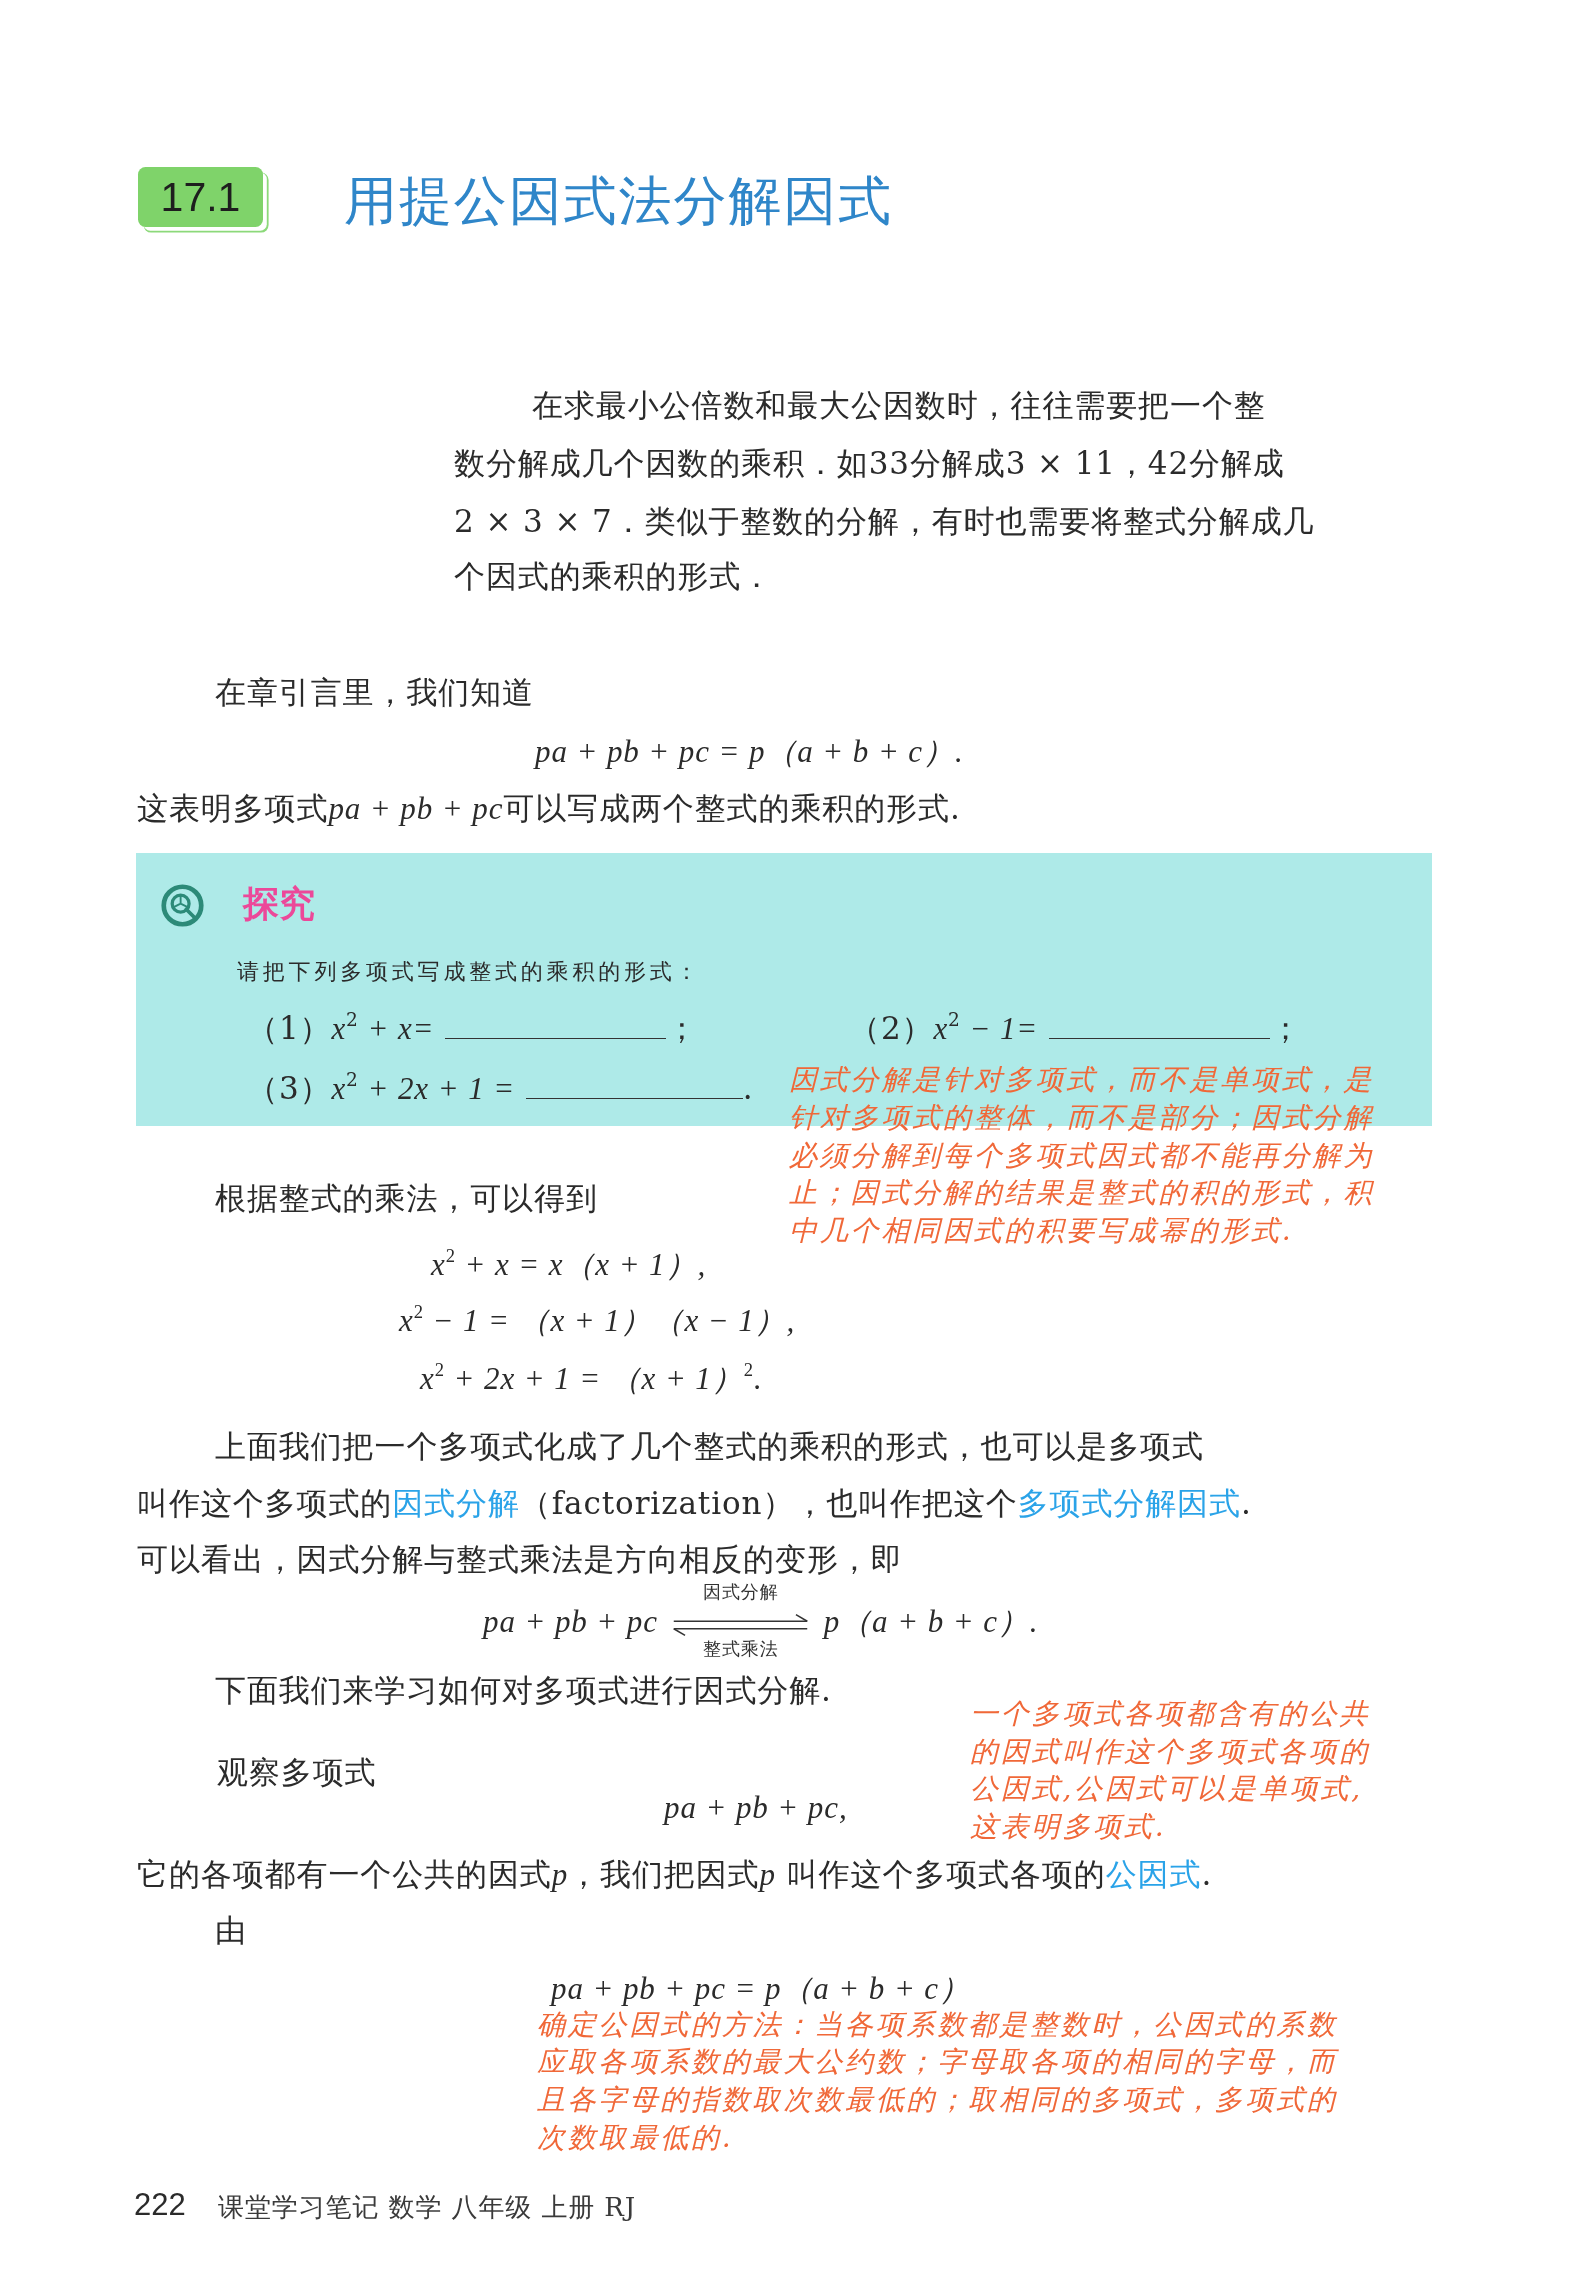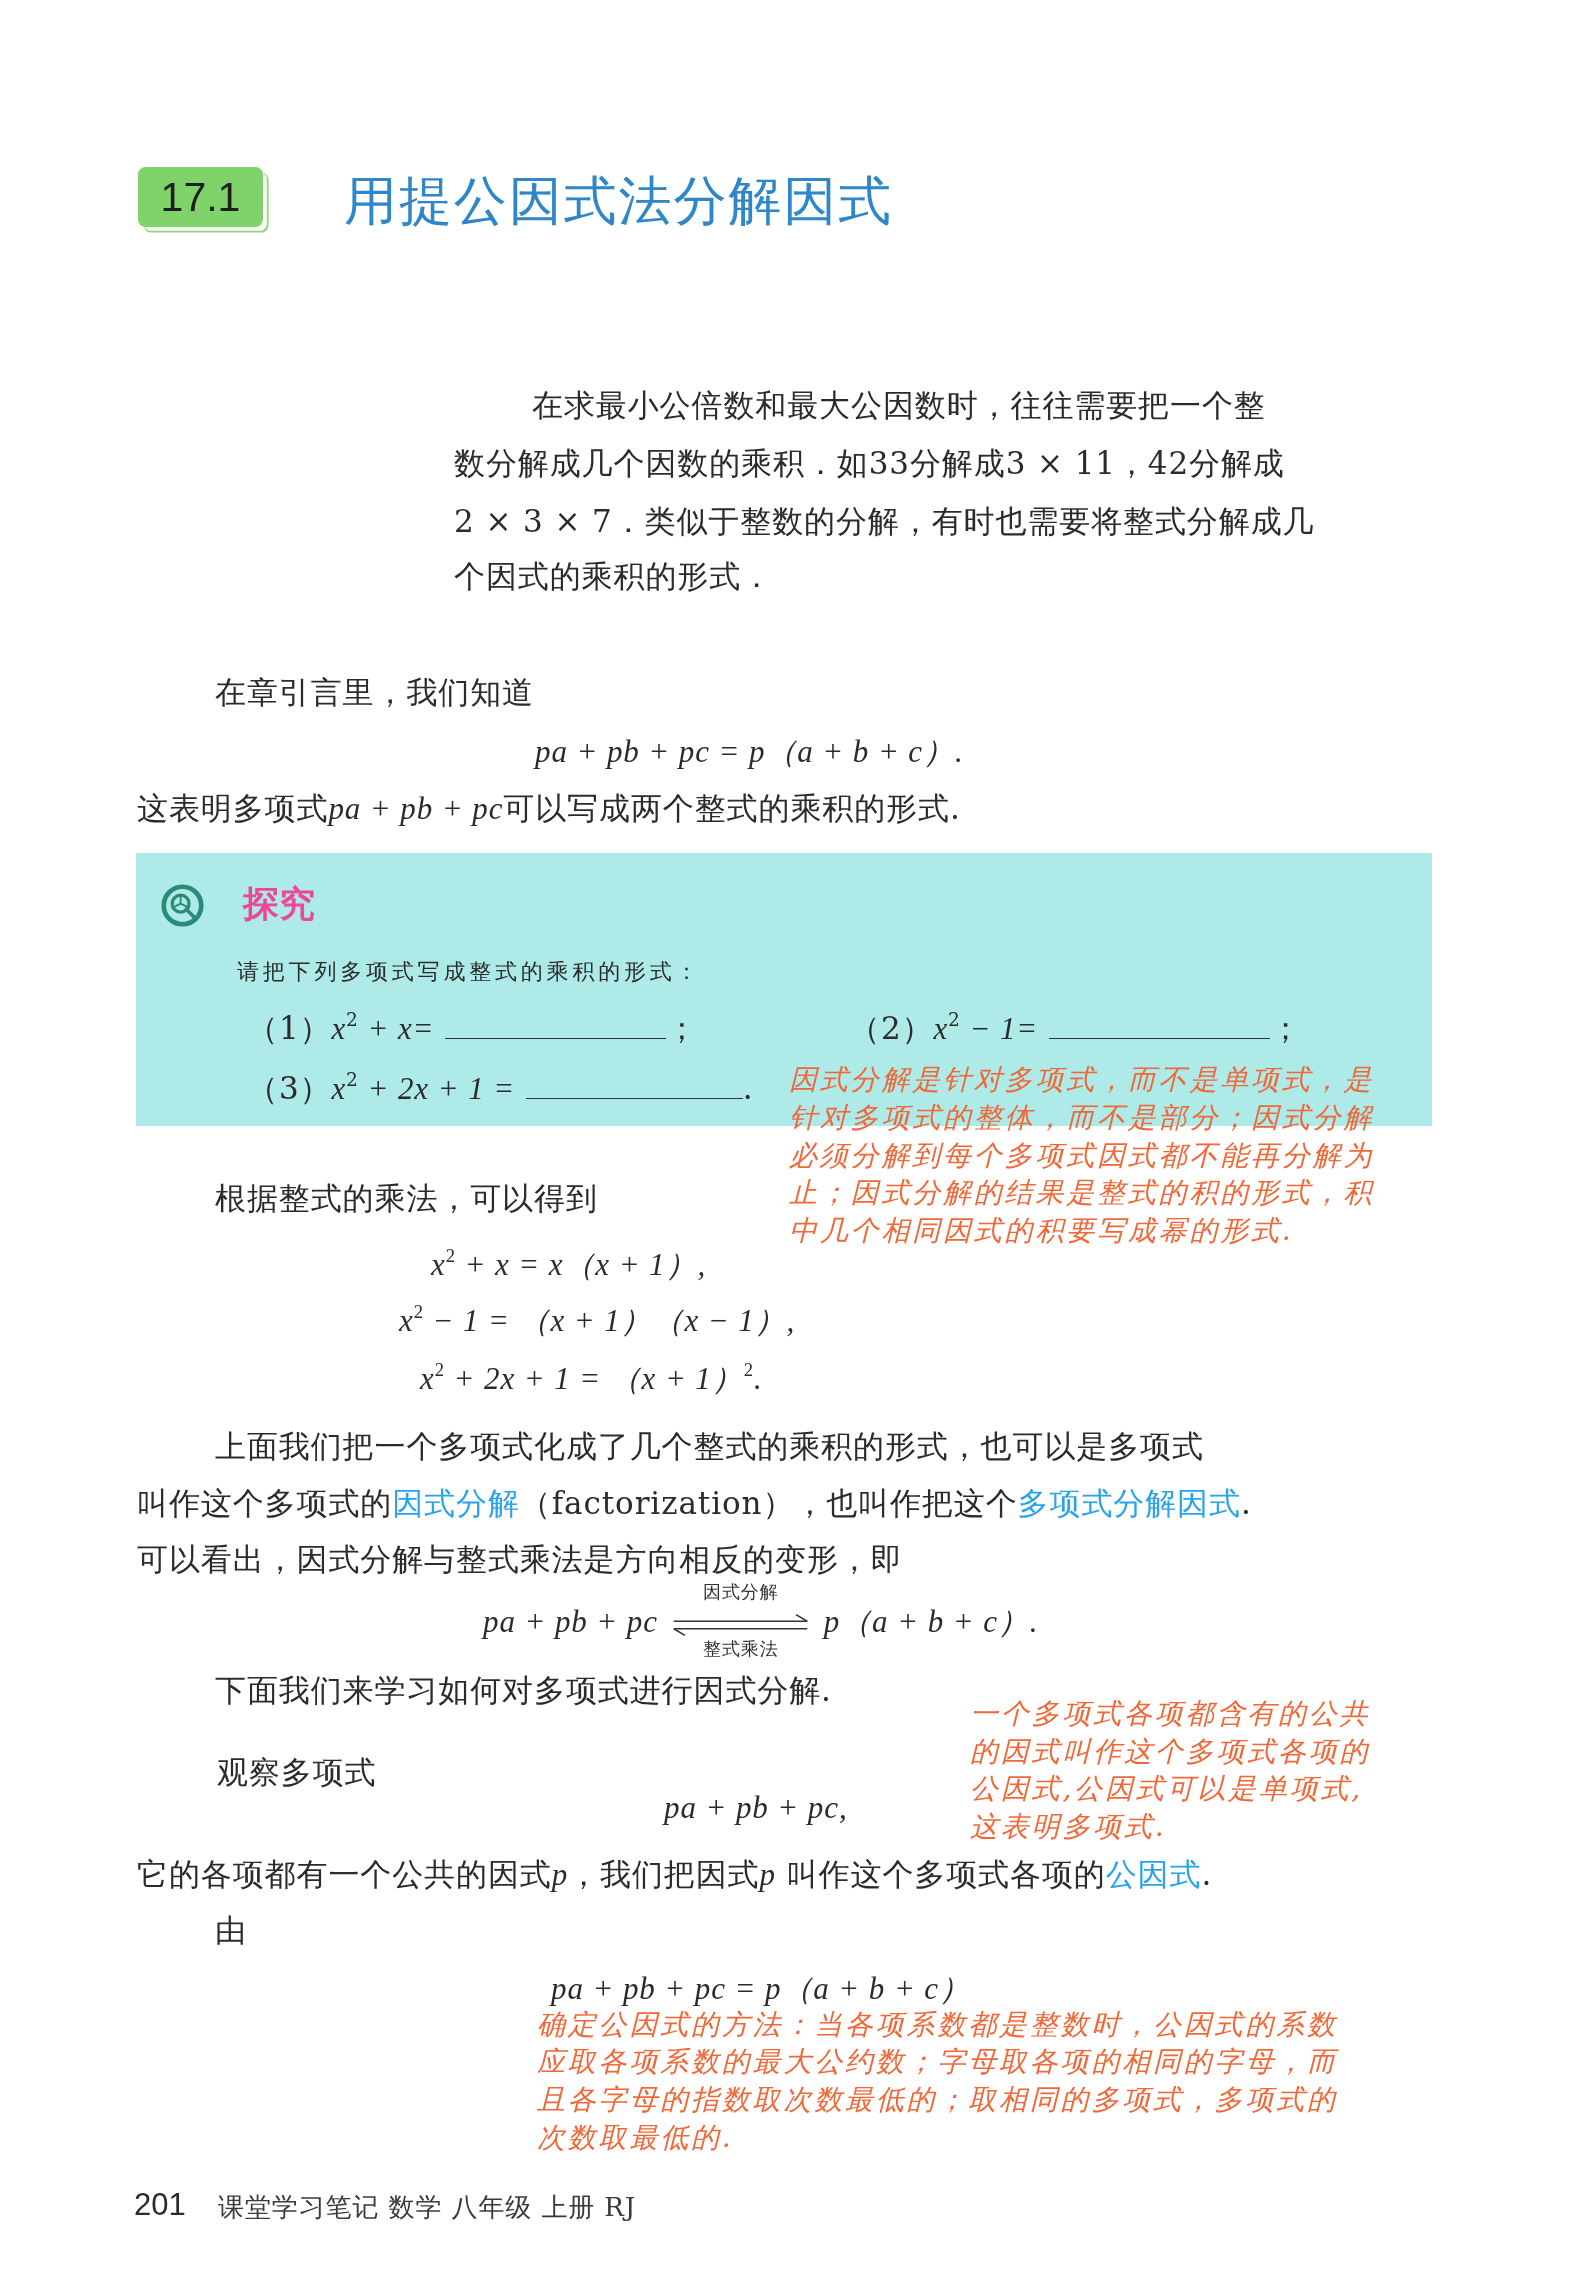--- a/index.html
+++ b/index.html
@@ -155,15 +155,15 @@
   <span>它的各项都有一个公共的因式</span><span class="math">p</span><span>，我们把因式</span><span class="math">p</span><span> 叫作这个多项式各项的</span><span class="blue">公因式</span><span>.</span>
 </div>
 <div class="abs body-text" style="left:215px; top:1911px;">由</div>
 <div class="abs body-text math" style="left:551px; top:1970px;">pa + pb + pc = p（a + b + c）</div>
 
 <div class="abs note" style="left:537px; top:2006px;">确定公因式的方法：当各项系数都是整数时，公因式的系数</div>
 <div class="abs note" style="left:537px; top:2043px;">应取各项系数的最大公约数；字母取各项的相同的字母，而</div>
 <div class="abs note" style="left:537px; top:2081px;">且各字母的指数取次数最低的；取相同的多项式，多项式的</div>
 <div class="abs note" style="left:537px; top:2119px;">次数取最低的.</div>
 
-<div class="abs footer-num">201</div>
+<div class="abs footer-num">222</div>
 <div class="abs footer-text">课堂学习笔记  数学  八年级  上册  RJ</div>
 
 
 </body></html>

